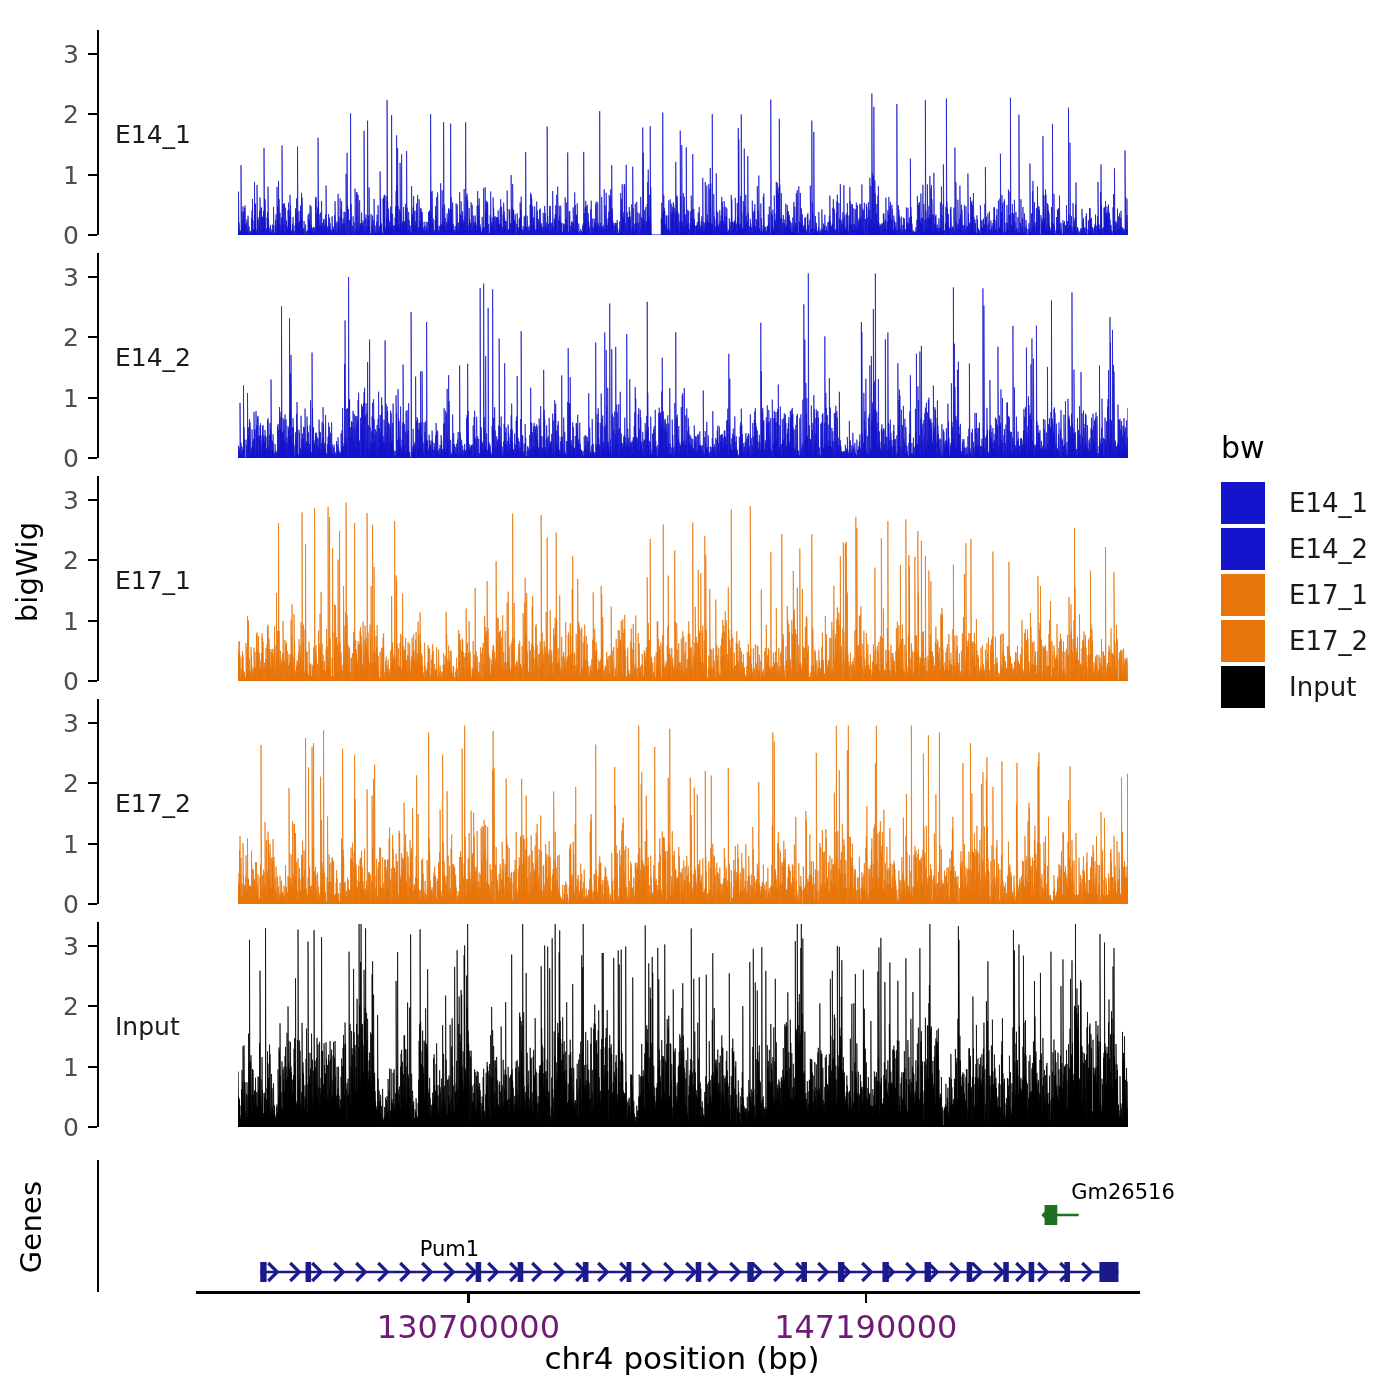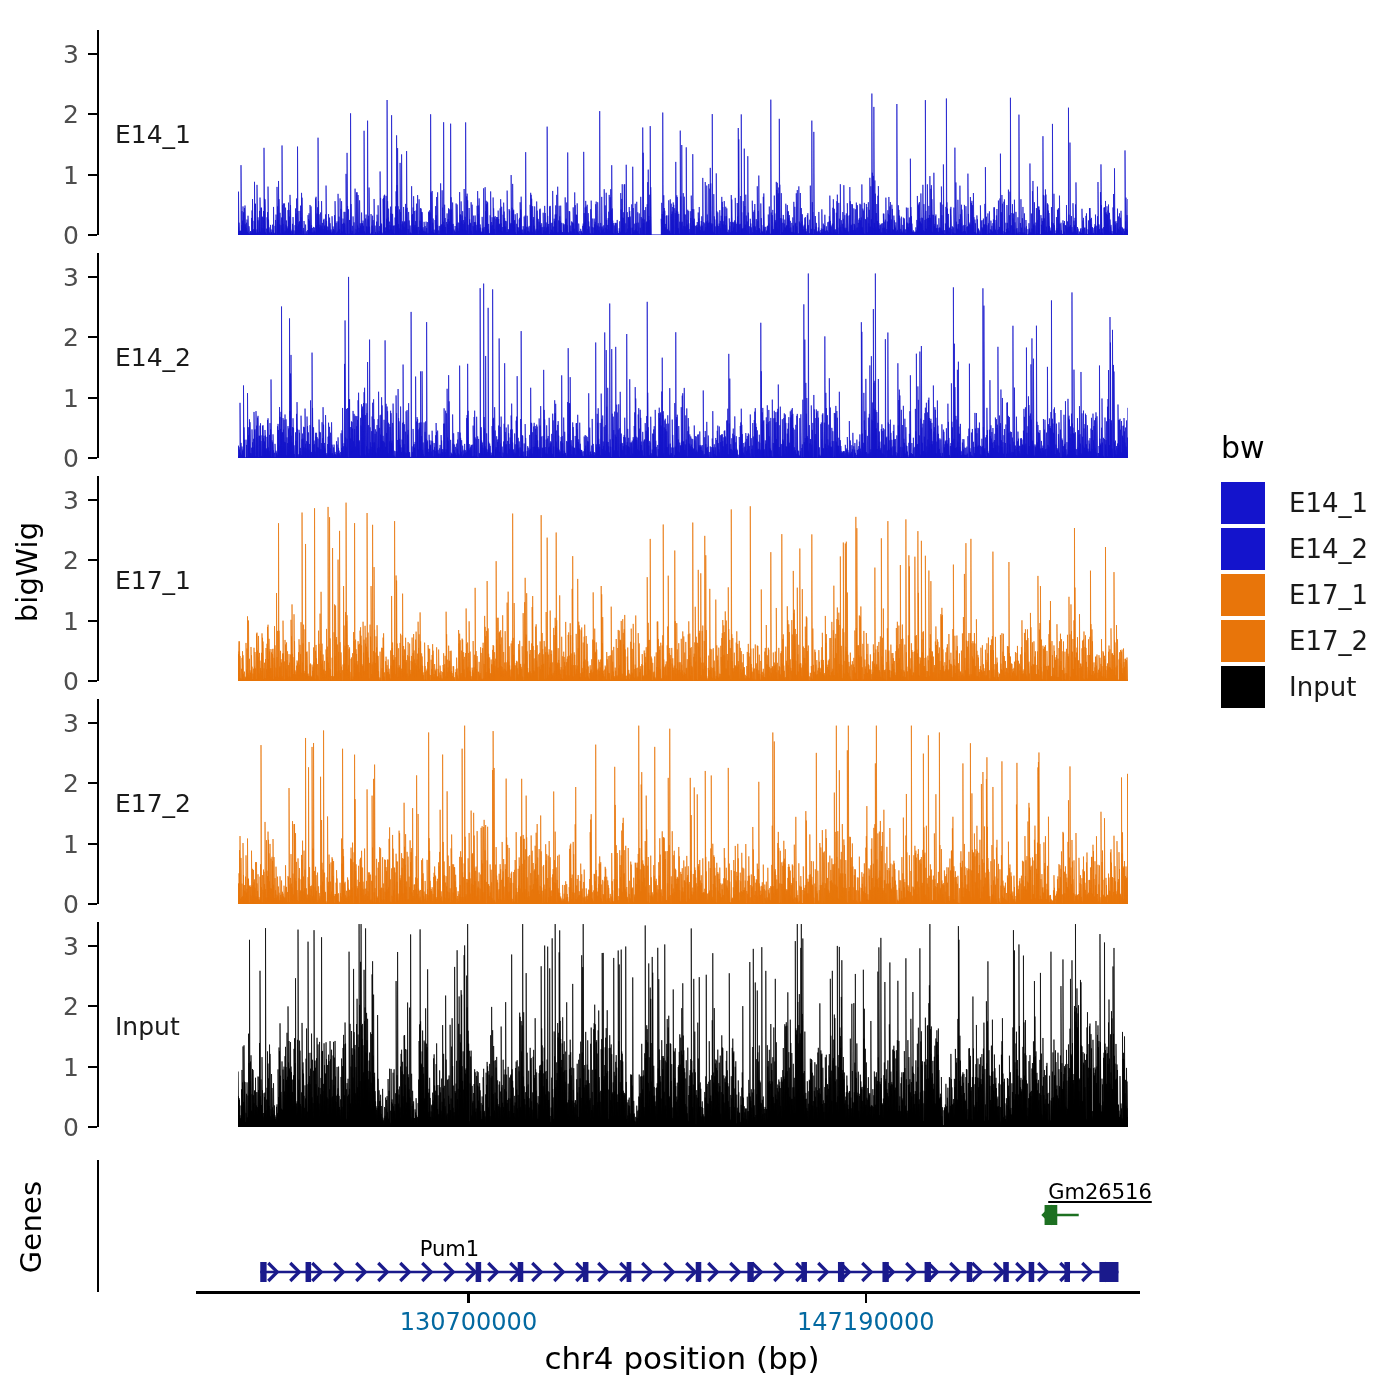--- a/index.html
+++ b/index.html
@@ -26,21 +26,21 @@
   .tracklabel{
     position:absolute;font-size:25px;color:#1a1a1a;white-space:nowrap;
   }
   .plotarea{position:absolute;overflow:hidden;}
   .plotarea svg{display:block;}
 
   
   .xaxis-line{position:absolute;height:2.6px;background:#000;}
   .xtick{position:absolute;width:2.4px;height:10px;background:#000;}
   .xtlabel{
-    position:absolute;font-size:24px;color:#0369a1;
+    position:absolute;font-size:32px;color:#701a75;
     transform:translateX(-50%);white-space:nowrap;
   }
   .xtitle{
     position:absolute;font-size:31px;color:#000;
     transform:translateX(-50%);white-space:nowrap;
   }
 
   
   .genelabel{
     position:absolute;font-size:21px;color:#000;
@@ -216,21 +216,21 @@
             <rect x="867.6875" y="102" width="5.5625" height="20" fill="#1a1a8c"></rect>
             <rect x="904.2410714285714" y="102" width="5.5625" height="20" fill="#1a1a8c"></rect>
             <rect x="929.6696428571427" y="102" width="5.562500000000227" height="20" fill="#1a1a8c"></rect>
             <rect x="965.4285714285716" y="102" width="5.5625" height="20" fill="#1a1a8c"></rect>
             <rect x="1000.3928571428571" y="102" width="19.07142857142867" height="20" fill="#1a1a8c"></rect>
           </g>
         </svg>
     </div>
   </div>
   <div id="gene-labels">
-      <div class="genelabel" style="left: 1100px; top: 1180px; text-decoration: underline;">Gm26516</div>
+      <div class="genelabel" style="left: 1123px; top: 1180px;">Gm26516</div>
       <div class="genelabel" style="left: 449.357px; top: 1237px;">Pum1</div>
     </div>
 
   <div class="xaxis-line" style="left:196px;top:1291px;width:944px;"></div>
   <div id="xticks">
       <div class="xtick" style="left: 467.246px; top: 1293px;"></div>
       <div class="xtlabel" style="left: 468.446px; top: 1308px;">130700000</div>
       <div class="xtick" style="left: 864.568px; top: 1293px;"></div>
       <div class="xtlabel" style="left: 865.768px; top: 1308px;">147190000</div>
     </div>

